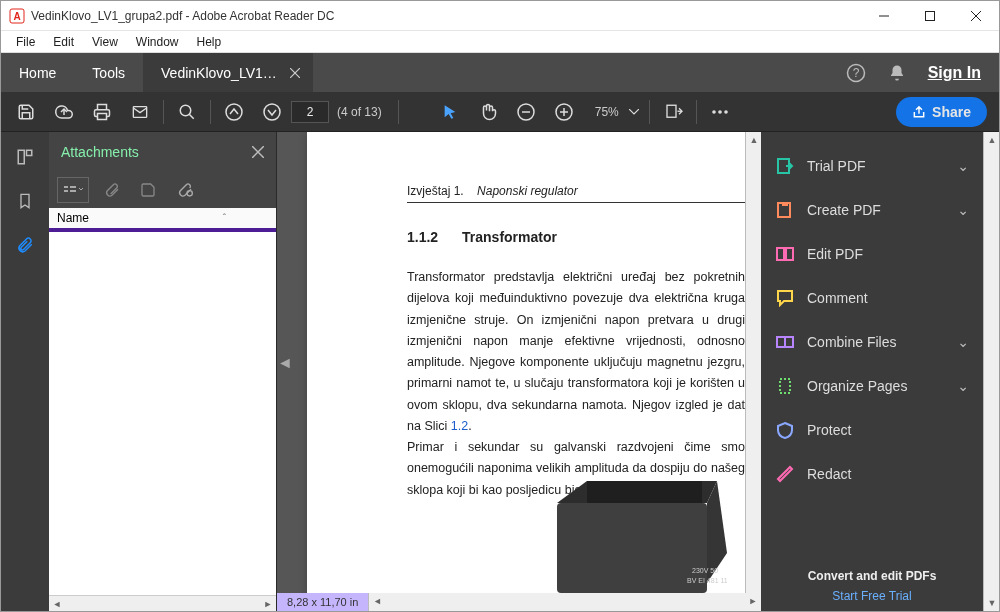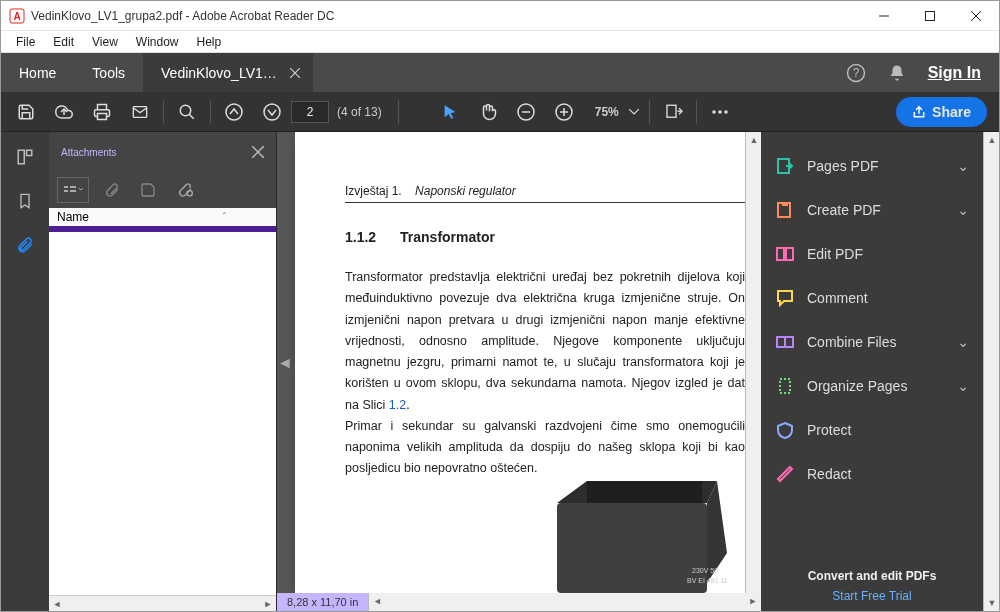--- a/index.html
+++ b/index.html
@@ -18,42 +18,42 @@
 .tab-close { position: absolute; right: 10px; width: 16px; height: 16px; display: flex; align-items: center; justify-content: center; color: #ccc; cursor: pointer; }
 .tabbar-spacer { flex: 1; }
 .tabbar-right { display: flex; align-items: center; padding-right: 18px; gap: 22px; }
 .tabbar-icon { color: #bbb; cursor: pointer; }
 .signin { font-size: 16px; font-weight: 600; color: #fff; cursor: pointer; text-decoration: underline; }
 .toolbar { height: 40px; background: #333333; display: flex; align-items: center; padding: 0 6px; border-bottom: 1px solid #222; }
 .tool-btn { width: 38px; height: 38px; display: flex; align-items: center; justify-content: center; color: #ddd; cursor: pointer; }
 .tool-sep { width: 1px; height: 24px; background: #555; margin: 0 4px; }
 .page-input { width: 38px; height: 22px; background: #2a2a2a; border: 1px solid #555; color: #eee; text-align: center; font-size: 12px; }
 .page-label { color: #ccc; font-size: 12px; margin-left: 8px; }
-.zoom-label { color: #ccc; font-size: 12px; margin: 0 4px; font-weight: bold; }
+.zoom-label { color: #ccc; font-size: 12px; margin: 0 4px; }
 .toolbar-spacer { flex: 1; }
 .share-btn { background: #1473e6; color: #e5e5e5; border-radius: 16px; height: 30px; padding: 0 16px; display: flex; align-items: center; gap: 6px; font-size: 14px; font-weight: 700; cursor: pointer; margin-right: 6px; }
 .content { flex: 1; display: flex; min-height: 0; }
 .leftrail { width: 48px; background: #3b3b3b; display: flex; flex-direction: column; align-items: center; padding-top: 12px; gap: 18px; }
 .leftrail-btn { color: #bbb; cursor: pointer; padding: 4px; }
 .leftrail-btn.active { color: #1e8cff; }
 .attachments { width: 228px; background: #444444; display: flex; flex-direction: column; border-right: 1px solid #2a2a2a; }
-.attach-head { height: 40px; display: flex; align-items: center; padding: 0 12px; color: #c4b5fd; font-size: 10px; }
+.attach-head { height: 40px; display: flex; align-items: center; padding: 0 12px; color: #86efac; font-size: 14px; }
 .attach-close { margin-left: auto; color: #bbb; cursor: pointer; }
 .attach-tools { height: 36px; display: flex; align-items: center; padding: 0 8px; gap: 10px; }
 .attach-tool { color: #aaa; cursor: pointer; padding: 4px; border: 1px solid transparent; }
 .attach-tool.framed { border-color: #666; }
 .attach-table { background: #fff; margin: 0; flex: 1; display: flex; flex-direction: column; min-height: 0; }
-.attach-th { height: 24px; display: flex; align-items: center; font-size: 12px; padding: 0 8px; border-bottom: 6px solid #4c1d95; position: relative; background: #fafafa; }
+.attach-th { height: 24px; display: flex; align-items: center; font-size: 12px; padding: 0 8px; border-bottom: 4px solid #4c1d95; position: relative; background: #fafafa; }
 .attach-th .caret { position: absolute; right: 50px; color: #777; font-size: 10px; }
 .attach-body { flex: 1; background: #fff; }
 .attach-scroll { height: 16px; background: #efefef; border-top: 1px solid #ccc; }
 .docarea { flex: 1; background: #565656; display: flex; flex-direction: column; position: relative; min-width: 0; }
 .docpad { flex: 1; display: flex; overflow: hidden; position: relative; }
 .dochandle { width: 16px; display: flex; align-items: center; justify-content: center; color: #aaa; cursor: pointer; }
-.page { flex: 1; background: #fff; margin: 0 0 0 2px; box-shadow: 3px 3px 10px rgba(0,0,0,.4); overflow: hidden; position: relative; font-family: Georgia, 'Times New Roman', serif; padding: 52px 0 0 50px; color: #222; }
+.page { flex: 1; background: #fff; margin: 0 0 0 14px; box-shadow: 3px 3px 10px rgba(0,0,0,.4); overflow: hidden; position: relative; font-family: Georgia, 'Times New Roman', serif; padding: 52px 0 0 100px; color: #222; }
 .page-hdr { font-size: 12px; font-style: italic; border-bottom: 1px solid #333; padding-bottom: 4px; margin-bottom: 26px; width: 100%; }
 .page-hdr .num { font-style: normal; margin-right: 10px; }
 .sect { font-size: 14px; font-weight: bold; margin-bottom: 22px; }
 .sect .snum { margin-right: 20px; }
 .para { font-size: 12.5px; line-height: 1.7; text-align: justify; }
 .para a { color: #1a5cc8; }
 .tfimg { position: absolute; bottom: 0; right: 18px; width: 210px; height: 120px; }
 .doc-vscroll { width: 16px; background: #efefef; border-left: 1px solid #bbb; }
 .doc-foot { height: 18px; display: flex; align-items: stretch; background: #e8e8e8; font-size: 11px; color: #333; }
 .doc-dim { padding: 0 10px; display: flex; align-items: center; border-right: 1px solid #bbb; background: #c4b5fd; }
@@ -364,21 +364,21 @@
   <div class="rightwrap">
     <div class="rightpanel">
       <div class="rp-item">
           <span class="rp-icn">
             <svg width="18" height="18" fill="none" stroke="#27c4a6" stroke-width="2">
               <rect x="2" y="2" width="11" height="14"></rect>
               <polyline points="10,9 16,9"></polyline>
               <polyline points="13,6 16,9 13,12"></polyline>
             </svg>
           </span>
-          <span>Pages PDF</span>
+          <span>Trial PDF</span>
           <span class="rp-chev">⌄</span>
         </div>
       <div class="rp-item">
           <span class="rp-icn">
             <svg width="18" height="18" fill="none" stroke="#ff8a5b" stroke-width="2">
               <rect x="2" y="2" width="12" height="14"></rect>
               <polyline points="6,4 12,4"></polyline>
             </svg>
           </span>
           <span>Create PDF</span>

